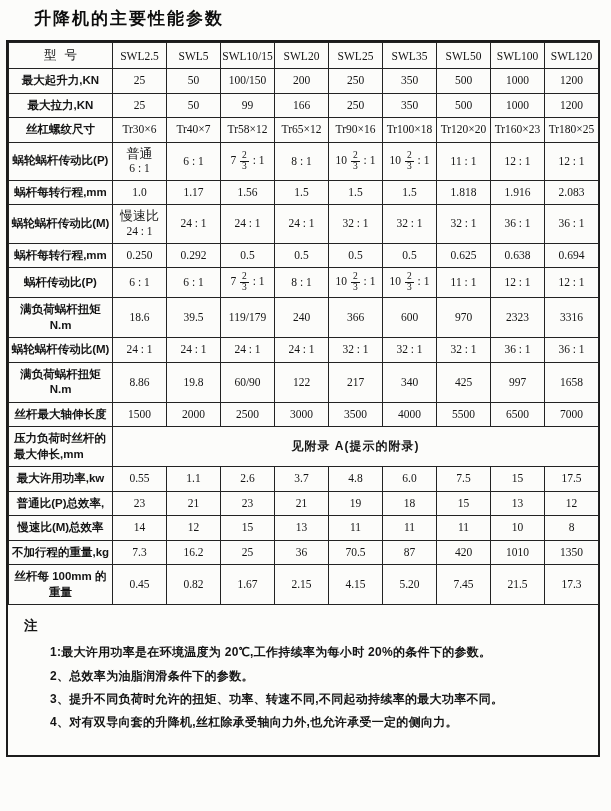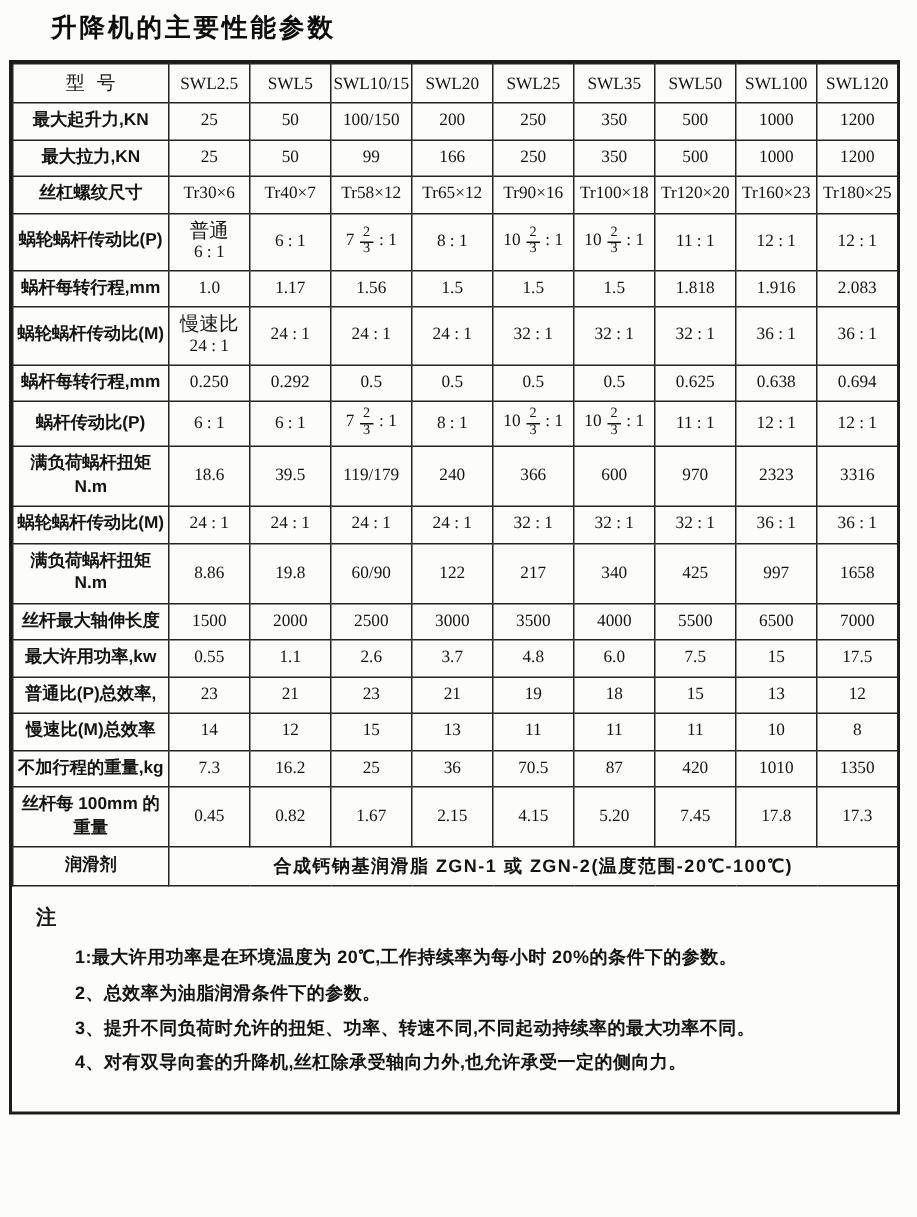--- a/index.html
+++ b/index.html
@@ -237,20 +237,24 @@
           <td class="data">2000</td>
           <td class="data">2500</td>
           <td class="data">3000</td>
           <td class="data">3500</td>
           <td class="data">4000</td>
           <td class="data">5500</td>
           <td class="data">6500</td>
           <td class="data">7000</td>
         </tr>
         <tr>
+          <th class="rowlabel multiline">压力负荷时丝杆的<br>最大伸长,mm</th>
+          <td colspan="9" class="merged">见附录 A(提示的附录)</td>
+        </tr>
+        <tr>
           <th class="rowlabel">最大许用功率,kw</th>
           <td class="data">0.55</td>
           <td class="data">1.1</td>
           <td class="data">2.6</td>
           <td class="data">3.7</td>
           <td class="data">4.8</td>
           <td class="data">6.0</td>
           <td class="data">7.5</td>
           <td class="data">15</td>
           <td class="data">17.5</td>
@@ -293,26 +297,22 @@
         </tr>
         <tr>
           <th class="rowlabel">丝杆每 100mm 的重量</th>
           <td class="data">0.45</td>
           <td class="data">0.82</td>
           <td class="data">1.67</td>
           <td class="data">2.15</td>
           <td class="data">4.15</td>
           <td class="data">5.20</td>
           <td class="data">7.45</td>
-          <td class="data">17.8</td>
+          <td class="data">21.5</td>
           <td class="data">17.3</td>
-        </tr>
-        <tr>
-          <th class="rowlabel">润滑剂</th>
-          <td colspan="9" class="merged">合成钙钠基润滑脂 ZGN-1 或 ZGN-2(温度范围-20℃-100℃)</td>
         </tr>
       </tbody>
   </table>
 
   <div class="notes">
     <div class="note-heading">注</div>
     <div>
         <div class="note-item">1:最大许用功率是在环境温度为 20℃,工作持续率为每小时 20%的条件下的参数。</div>
         <div class="note-item">2、总效率为油脂润滑条件下的参数。</div>
         <div class="note-item">3、提升不同负荷时允许的扭矩、功率、转速不同,不同起动持续率的最大功率不同。</div>

